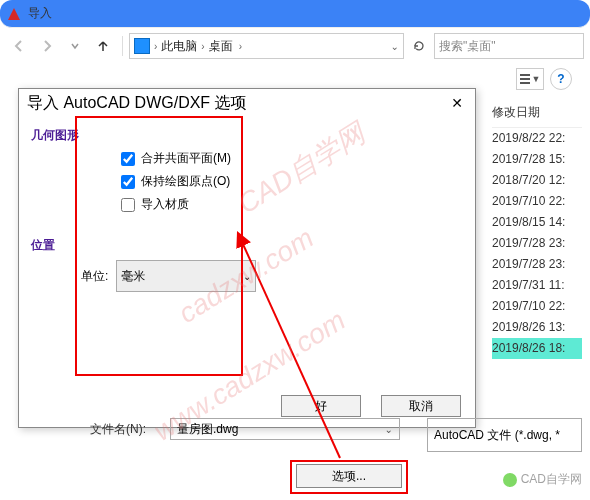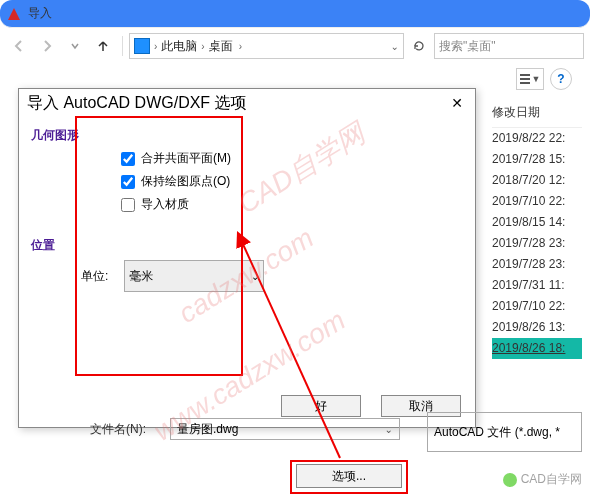--- a/index.html
+++ b/index.html
@@ -23,39 +23,39 @@
 
 .toolbar { height:30px; display:flex; align-items:center; justify-content:flex-end; padding:0 18px; gap:6px; }
 .view-btn { width:28px; height:22px; border:1px solid #ccc; display:flex; align-items:center; justify-content:center; gap:2px; }
 .view-lines { display:flex; flex-direction:column; gap:2px; }
 .view-lines span { width:10px; height:2px; background:#555; }
 .info-btn { width:22px; height:22px; border:1px solid #ccc; border-radius:50%; display:flex; align-items:center; justify-content:center; color:#0066cc; font-weight:bold; }
 
 .date-col { position:absolute; right:8px; top:100px; width:90px; }
 .date-header { color:#333; padding:4px 0 6px; border-bottom:1px solid #eee; }
 .date-row { height:21px; line-height:21px; color:#333; white-space:nowrap; overflow:hidden; }
-.date-row.hl { background:#14b8a6;text-decoration:underline; }
+.date-row.hl { background:#5eead4; }
 
 .dialog { position:absolute; left:18px; top:88px; width:458px; height:340px; background:#fff; border:1px solid #888; box-shadow:2px 2px 8px rgba(0,0,0,.2); }
 .dlg-title { height:28px; display:flex; align-items:center; justify-content:space-between; padding:0 8px; }
 .dlg-title-text { font-size:16px; }
 .dlg-close { width:20px; height:20px; display:flex; align-items:center; justify-content:center; font-size:14px; }
 .dlg-body { padding:4px 12px 0; position:relative; }
 .group-label { color:#4c1d95; margin-top:6px; margin-bottom:4px;font-weight:bold; }
 .check-row { display:flex; align-items:center; gap:6px; margin:6px 0; padding-left:90px; }
 .check-row input { width:14px; height:14px; }
-.unit-row { display:flex; align-items:center; gap:16px; padding-left:50px; margin-top:6px; }
+.unit-row { display:flex; align-items:center; gap:8px; padding-left:50px; margin-top:6px; }
 .unit-select { width:140px; height:32px; border:1px solid #aaa; background:#eee; display:flex; align-items:center; justify-content:space-between; padding:0 4px; }
 .dlg-buttons { position:absolute; right:14px; bottom:10px; display:flex; gap:20px; }
 .btn { width:80px; height:22px; border:1px solid #888; background:#f2f2f2; display:flex; align-items:center; justify-content:center; }
 
 .filename-row { position:absolute; left:90px; bottom:60px; display:flex; align-items:center; gap:6px; }
 .fn-label { color:#333; }
 .fn-input { width:230px; height:22px; border:1px solid #aaa; display:flex; align-items:center; justify-content:space-between; padding:0 6px;margin-left:18px; }
-.filetype { position:absolute; right:8px; bottom:48px; width:155px; height:40px; border:1px solid #aaa; display:flex; align-items:center; justify-content:space-between; padding:0 6px; }
+.filetype { position:absolute; right:8px; bottom:48px; width:155px; height:34px; border:1px solid #aaa; display:flex; align-items:center; justify-content:space-between; padding:0 6px; }
 
 .options-btn { position:absolute; left:296px; bottom:12px; width:106px; height:24px; border:1px solid #888; background:#f2f2f2; display:flex; align-items:center; justify-content:center; }
 
 .red-box1 { position:absolute; border:2px solid #e00; pointer-events:none; }
 .red-box-geom { left:75px; top:116px; width:168px; height:260px; }
 .red-box-opt { left:290px; bottom:6px; width:118px; height:34px; }
 .red-arrow { position:absolute; pointer-events:none; }
 
 .watermark { position:absolute; color:rgba(230,120,120,.28); font-size:28px; transform:rotate(-32deg); pointer-events:none; font-style:italic; }
 .wm1 { left:230px; top:150px; }

